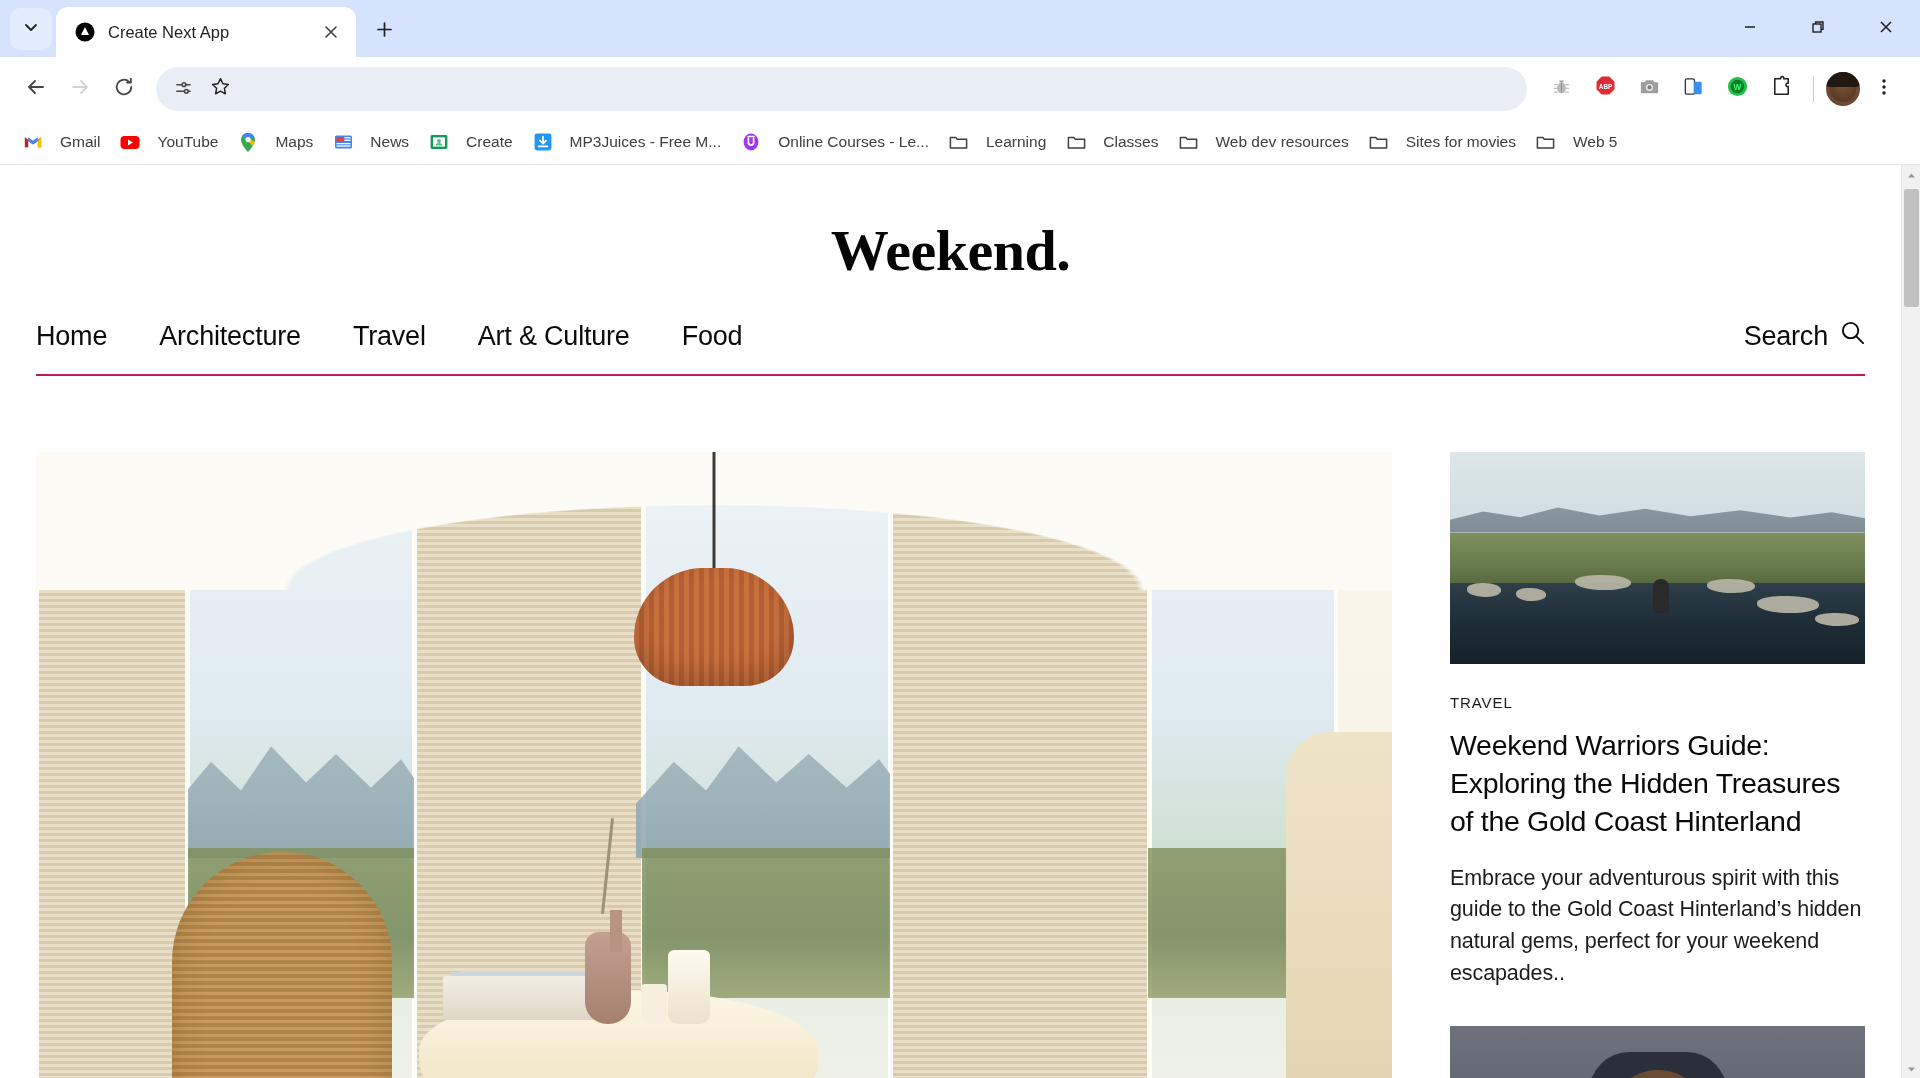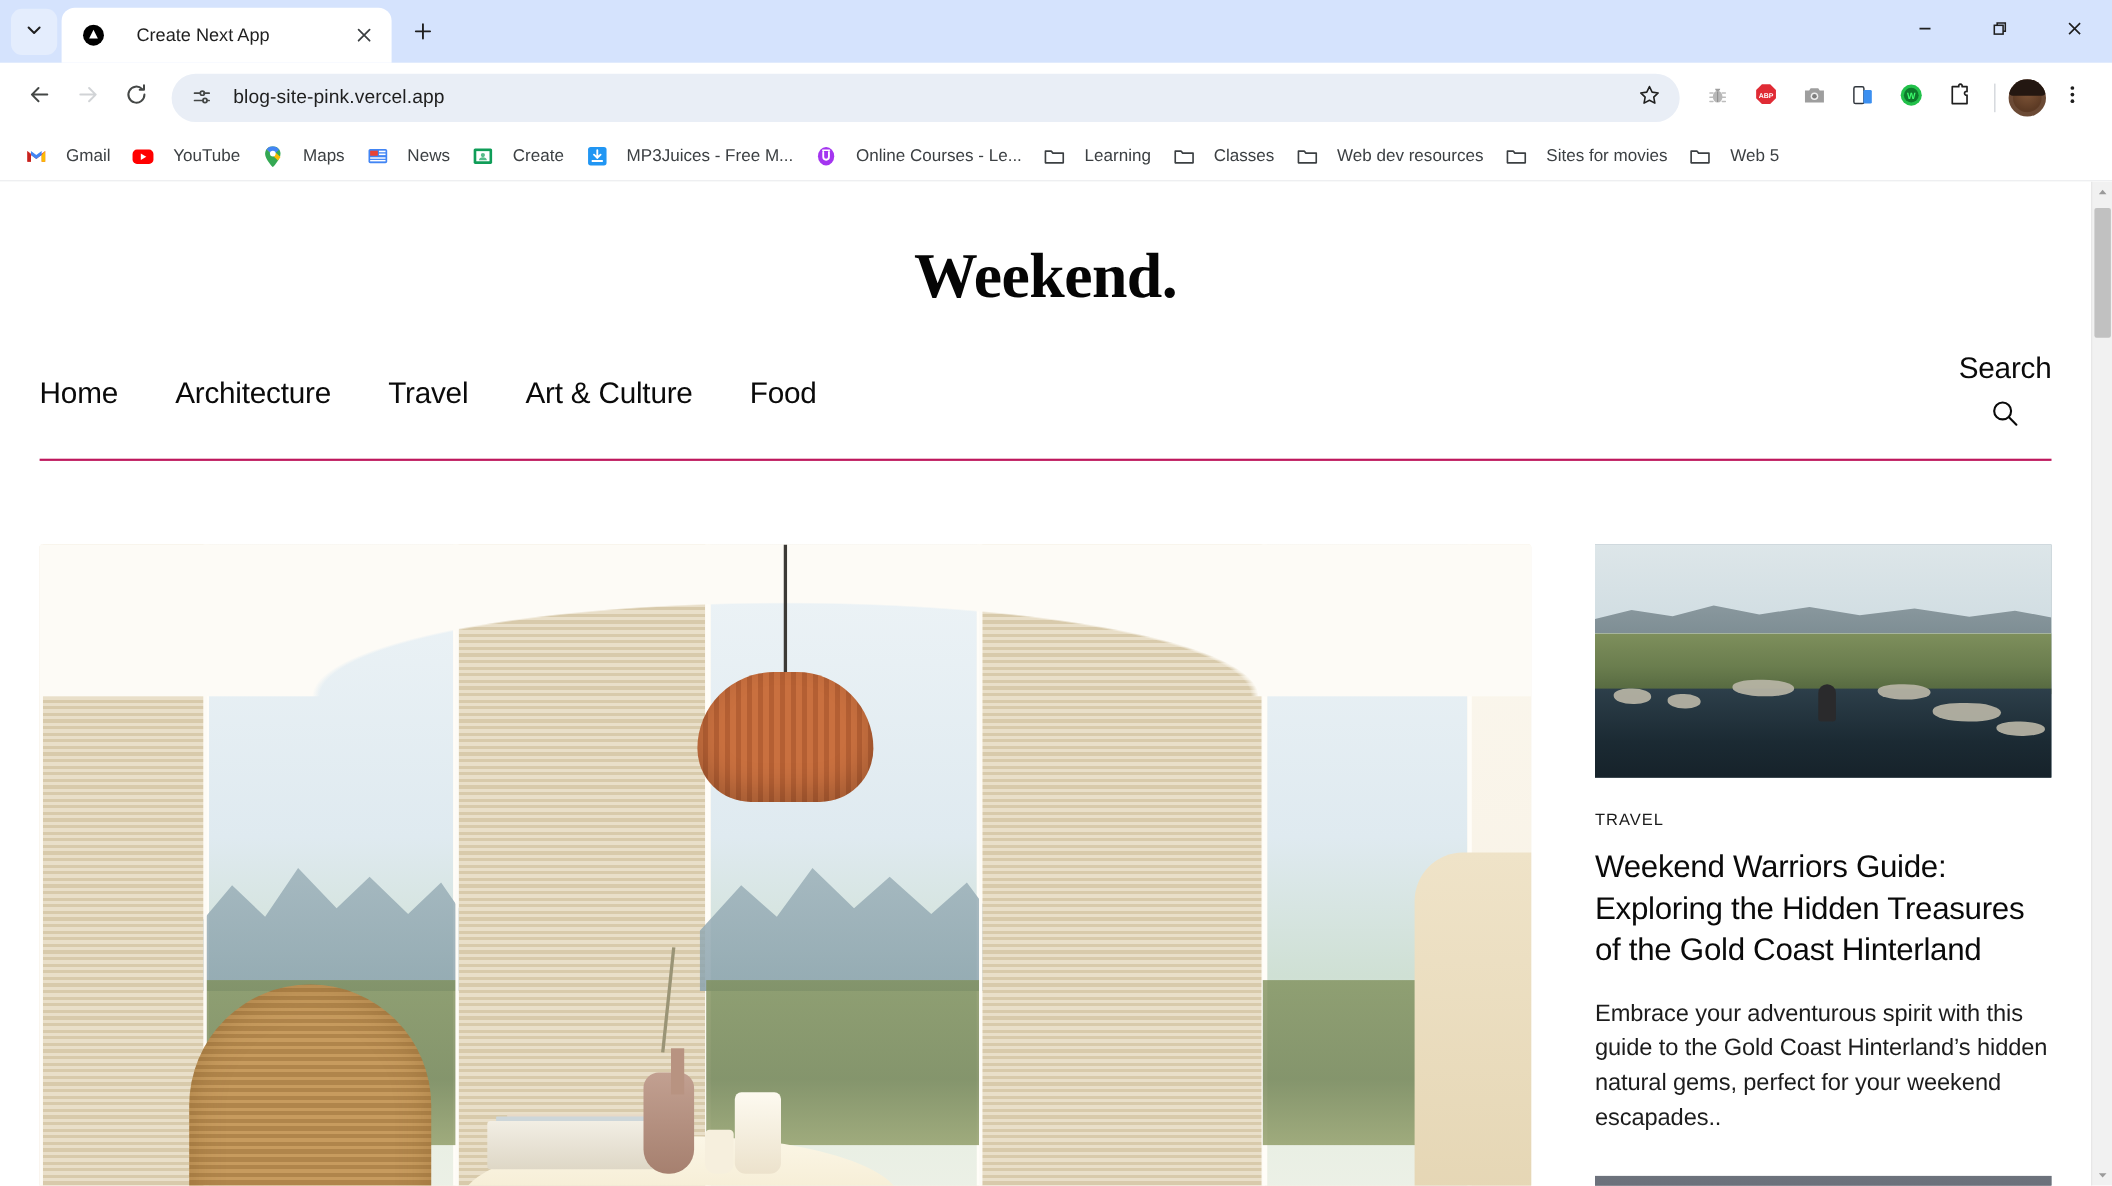--- a/index.html
+++ b/index.html
@@ -32,21 +32,21 @@
   }
   .tab {
     height: 50px;
     min-width: 300px;
     max-width: 330px;
     background: #ffffff;
     border-radius: 12px 12px 0 0;
     display: flex;
     align-items: center;
     padding: 0 12px 0 18px;
-    gap: 28px;
+    gap: 12px;
     position: relative;
     cursor: default;
   }
   .tab-favicon { width: 22px; height: 22px; flex: 0 0 22px; display:flex; align-items:center; justify-content:center;}
   .tab-title {
     font-size: 16.5px;
     color: #1f1f1f;
     white-space: nowrap;
     overflow: hidden;
     text-overflow: ellipsis;
@@ -181,21 +181,20 @@
     font-size: 27px;
     color: #0a0a0a;
     cursor: pointer;
     letter-spacing: -0.2px;
   }
   .nav-search {
     margin-left:auto;
     display:flex; align-items:center; gap:12px;
     font-size:27px; color:#0a0a0a; cursor:pointer;
     letter-spacing: -0.2px;
-    flex-direction: column;
   }
 
   .content {
     display: flex;
     gap: 58px;
     padding-top: 76px;
   }
   .hero {
     flex: 1 1 auto;
     width: 1355px;
@@ -433,21 +432,20 @@
     </div>
 
     <div class="omnibox">
       <span class="omni-siteinfo">
         <svg width="19" height="19" viewBox="0 0 20 20">
           <path d="M3 6h5M12 6h5M3 13h8M15 13h2" stroke="#444746" stroke-width="1.6" stroke-linecap="round"></path>
           <circle cx="10.5" cy="6" r="2" fill="none" stroke="#444746" stroke-width="1.6"></circle>
           <circle cx="13" cy="13" r="2" fill="none" stroke="#444746" stroke-width="1.6"></circle>
         </svg>
       </span>
-      <span class="omni-url" title="blog-site-pink.vercel.app">blog-site-pink.vercel.app</span>
       <span class="omni-star">
         <span>
           <svg width="21" height="21" viewBox="0 0 22 22">
               <path d="M11 2.8l2.55 5.3 5.75.78-4.2 4.03 1.04 5.7L11 15.9l-5.14 2.71 1.04-5.7-4.2-4.03 5.75-.78z" fill="none" stroke="#1f1f1f" stroke-width="1.5" stroke-linejoin="round"></path>
             </svg>
         </span>
       </span>
     </div>
 
     <div class="ext-icon">

